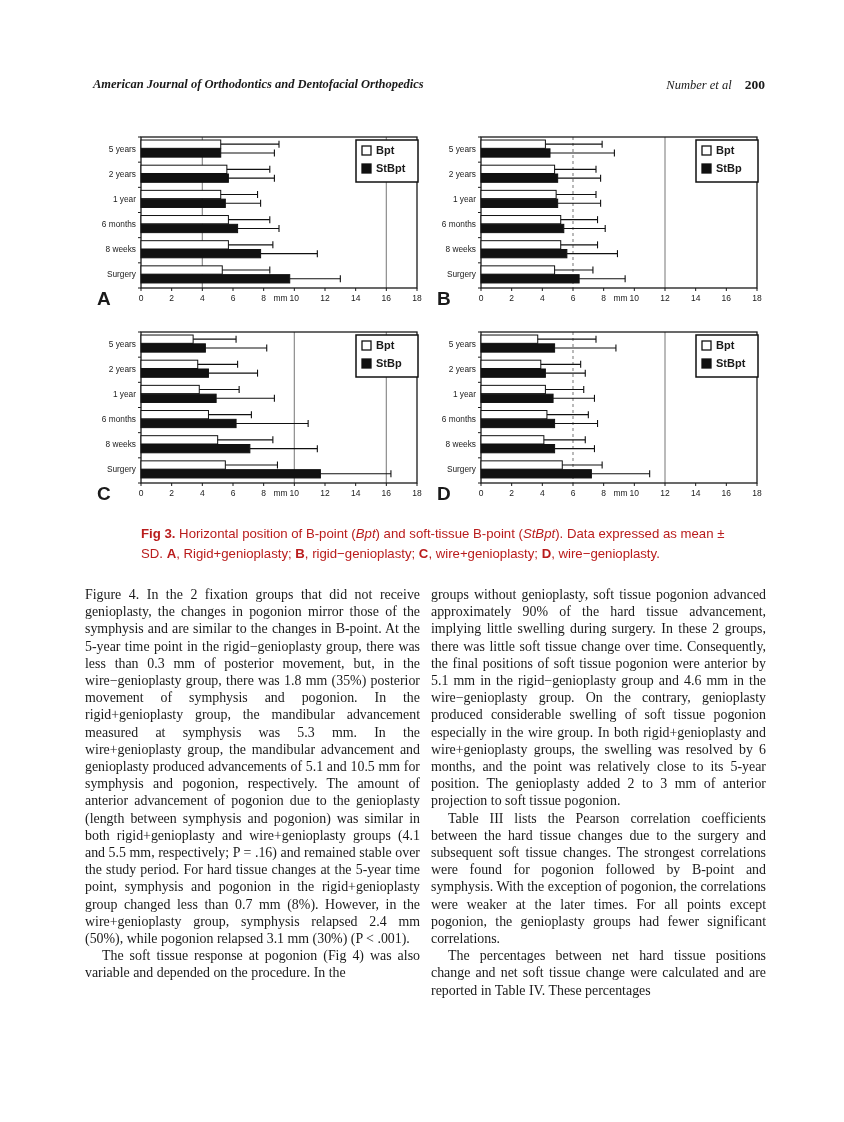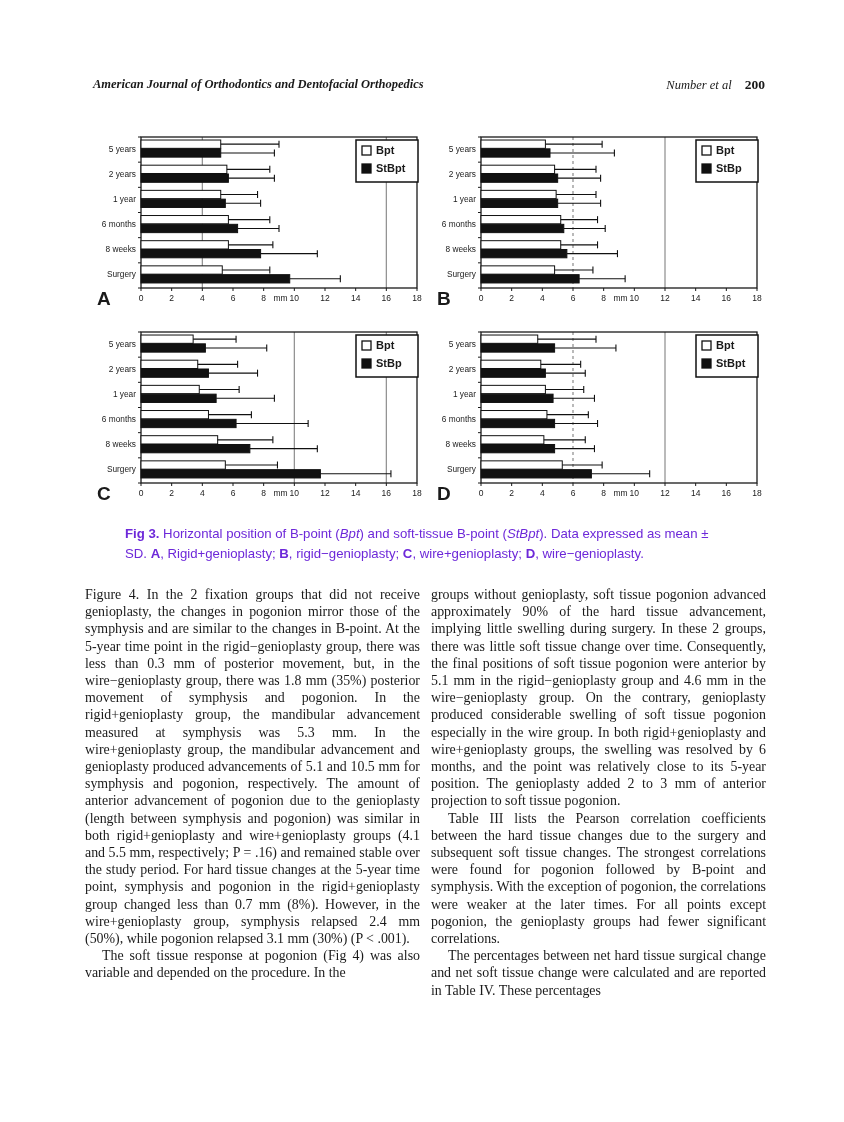--- a/index.html
+++ b/index.html
@@ -10,22 +10,22 @@
        justify-content:space-between;align-items:flex-start;font-size:12.5px;line-height:1.3;}
   .hdr .jt{font-style:italic;font-weight:bold;}
   .hdr .jv{font-style:italic;}
   .hdr .auth{font-style:italic;}
   .hdr .pnum{font-weight:bold;font-style:normal;margin-left:10px;font-size:13.5px;}
   
   .charts{position:absolute;top:131px;left:95px;width:672px;
           display:grid;grid-template-columns:330px 330px;column-gap:10px;row-gap:5px;}
   figure.chart{margin:0;padding:0;width:330px;height:190px;}
   
-  .caption{position:absolute;top:524px;left:125px;width:606px;
-           font-family:"Liberation Sans",sans-serif;font-size:13.2px;line-height:1.5;color:#6d28d9;}
+  .caption{position:absolute;top:524px;left:141px;width:606px;
+           font-family:"Liberation Sans",sans-serif;font-size:13.2px;line-height:1.5;color:#b91c1c;}
   .caption .b{font-weight:bold;}
   .caption .i{font-style:italic;}
   
   .body{position:absolute;top:586px;left:85px;width:681px;display:flex;gap:11px;}
   .col{width:335px;font-size:13.9px;line-height:17.2px;text-align:justify;}
   .col p{margin:0;}
   .col p.indent{text-indent:17px;}
   svg text{fill:#1a1a1a;}
 </style>
 </head>
@@ -373,17 +373,17 @@
   <div class="caption"><span class="b">Fig 3.</span><span> Horizontal position of B-point (</span><span class="i">Bpt</span><span>) and soft-tissue B-point (</span><span class="i">StBpt</span><span>). Data expressed as mean ± SD. </span><span class="b">A</span><span>, Rigid+genioplasty; </span><span class="b">B</span><span>, rigid−genioplasty; </span><span class="b">C</span><span>, wire+genioplasty; </span><span class="b">D</span><span>, wire−genioplasty.</span></div>
 
   <section class="body">
     <div class="col">
         <p>Figure 4. In the 2 fixation groups that did not receive genioplasty, the changes in pogonion mirror those of the symphysis and are similar to the changes in B-point. At the 5-year time point in the rigid−genioplasty group, there was less than 0.3 mm of posterior movement, but, in the wire−genioplasty group, there was 1.8 mm (35%) posterior movement of symphysis and pogonion. In the rigid+genioplasty group, the mandibular advancement measured at symphysis was 5.3 mm. In the wire+genioplasty group, the mandibular advancement and genioplasty produced advancements of 5.1 and 10.5 mm for symphysis and pogonion, respectively. The amount of anterior advancement of pogonion due to the genioplasty (length between symphysis and pogonion) was similar in both rigid+genioplasty and wire+genioplasty groups (4.1 and 5.5 mm, respectively; P = .16) and remained stable over the study period. For hard tissue changes at the 5-year time point, symphysis and pogonion in the rigid+genioplasty group changed less than 0.7 mm (8%). However, in the wire+genioplasty group, symphysis relapsed 2.4 mm (50%), while pogonion relapsed 3.1 mm (30%) (P &lt; .001).</p>
         <p class="indent">The soft tissue response at pogonion (Fig 4) was also variable and depended on the procedure. In the</p>
       </div>
     <div class="col">
         <p>groups without genioplasty, soft tissue pogonion advanced approximately 90% of the hard tissue advancement, implying little swelling during surgery. In these 2 groups, there was little soft tissue change over time. Consequently, the final positions of soft tissue pogonion were anterior by 5.1 mm in the rigid−genioplasty group and 4.6 mm in the wire−genioplasty group. On the contrary, genioplasty produced considerable swelling of soft tissue pogonion especially in the wire group. In both rigid+genioplasty and wire+genioplasty groups, the swelling was resolved by 6 months, and the point was relatively close to its 5-year position. The genioplasty added 2 to 3 mm of anterior projection to soft tissue pogonion.</p>
         <p class="indent">Table III lists the Pearson correlation coefficients between the hard tissue changes due to the surgery and subsequent soft tissue changes. The strongest correlations were found for pogonion followed by B-point and symphysis. With the exception of pogonion, the correlations were weaker at the later times. For all points except pogonion, the genioplasty groups had fewer significant correlations.</p>
-        <p class="indent">The percentages between net hard tissue surgical change and net soft tissue change were calculated and are reported in Table IV. These percentages</p>
+        <p class="indent">The percentages between net hard tissue positions change and net soft tissue change were calculated and are reported in Table IV. These percentages</p>
       </div>
   </section>
 
 </div>
 
 </body></html>

